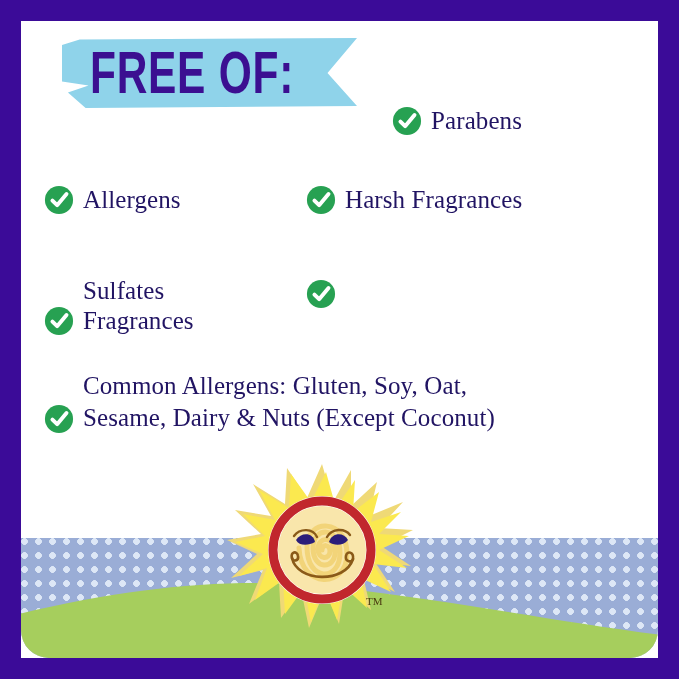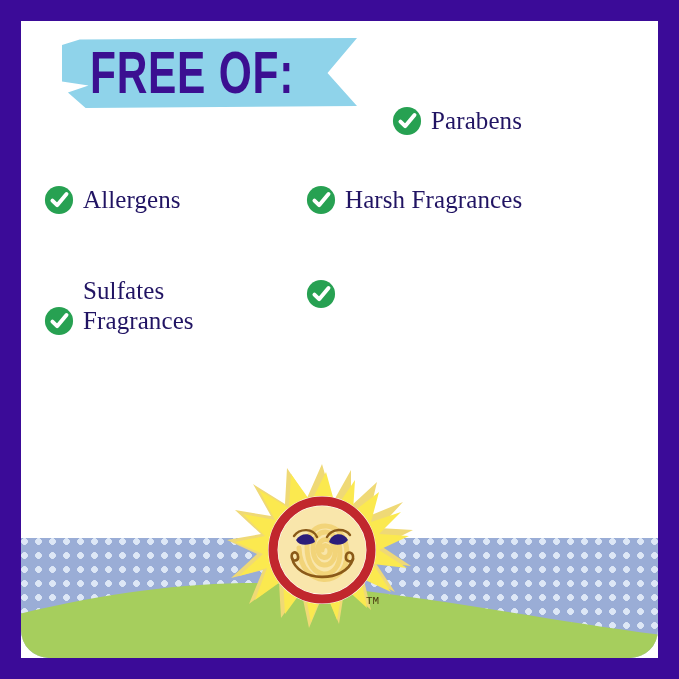--- a/index.html
+++ b/index.html
@@ -135,21 +135,21 @@
     left: 206px;
     top: 437px;
     width: 190px;
     height: 175px;
     z-index: 20;
   }
   #tm {
     position: absolute;
     left: 345px;
     top: 574px;
-    font-family: Liberation Mono, monospace;
+    font-family: Liberation Serif, serif;
     font-size: 11px;
     color: #4a3a10;
     z-index: 25;
   }
 </style>
 </head>
 <body>
 
 <div id="canvas">
 
@@ -193,20 +193,28 @@
 Fragrances</span>
     </div>
 
     <div class="bullet" id="b-petro">
       <svg class="check" viewBox="0 0 32 32">
         <circle cx="16" cy="16" r="15" fill="#27a152"></circle>
         <path d="M9 16.6 L14 21.5 L24 9.6" fill="none" stroke="#ffffff" stroke-width="4.2" stroke-linecap="round" stroke-linejoin="round"></path>
       </svg>
     </div>
 
+    <div class="bullet" id="b-allergens">
+      <svg class="check" viewBox="0 0 32 32">
+        <circle cx="16" cy="16" r="15" fill="#27a152"></circle>
+        <path d="M9 16.6 L14 21.5 L24 9.6" fill="none" stroke="#ffffff" stroke-width="4.2" stroke-linecap="round" stroke-linejoin="round"></path>
+      </svg>
+      <span class="blabel">Common Allergens: Gluten, Soy, Oat,
+Sesame, Dairy &amp; Nuts (Except Coconut)</span>
+    </div>
 
     <div id="scene">
       <div id="sky"></div>
       <svg id="hill" viewBox="0 0 660 110" preserveAspectRatio="none">
         <path d="M0 58 C 120 28, 230 18, 330 30 C 450 44, 560 66, 660 78 L660 110 L0 110 Z" fill="#a6ce5d"></path>
       </svg>
     </div>
 
     <svg id="sun" viewBox="0 0 190 175">
 

